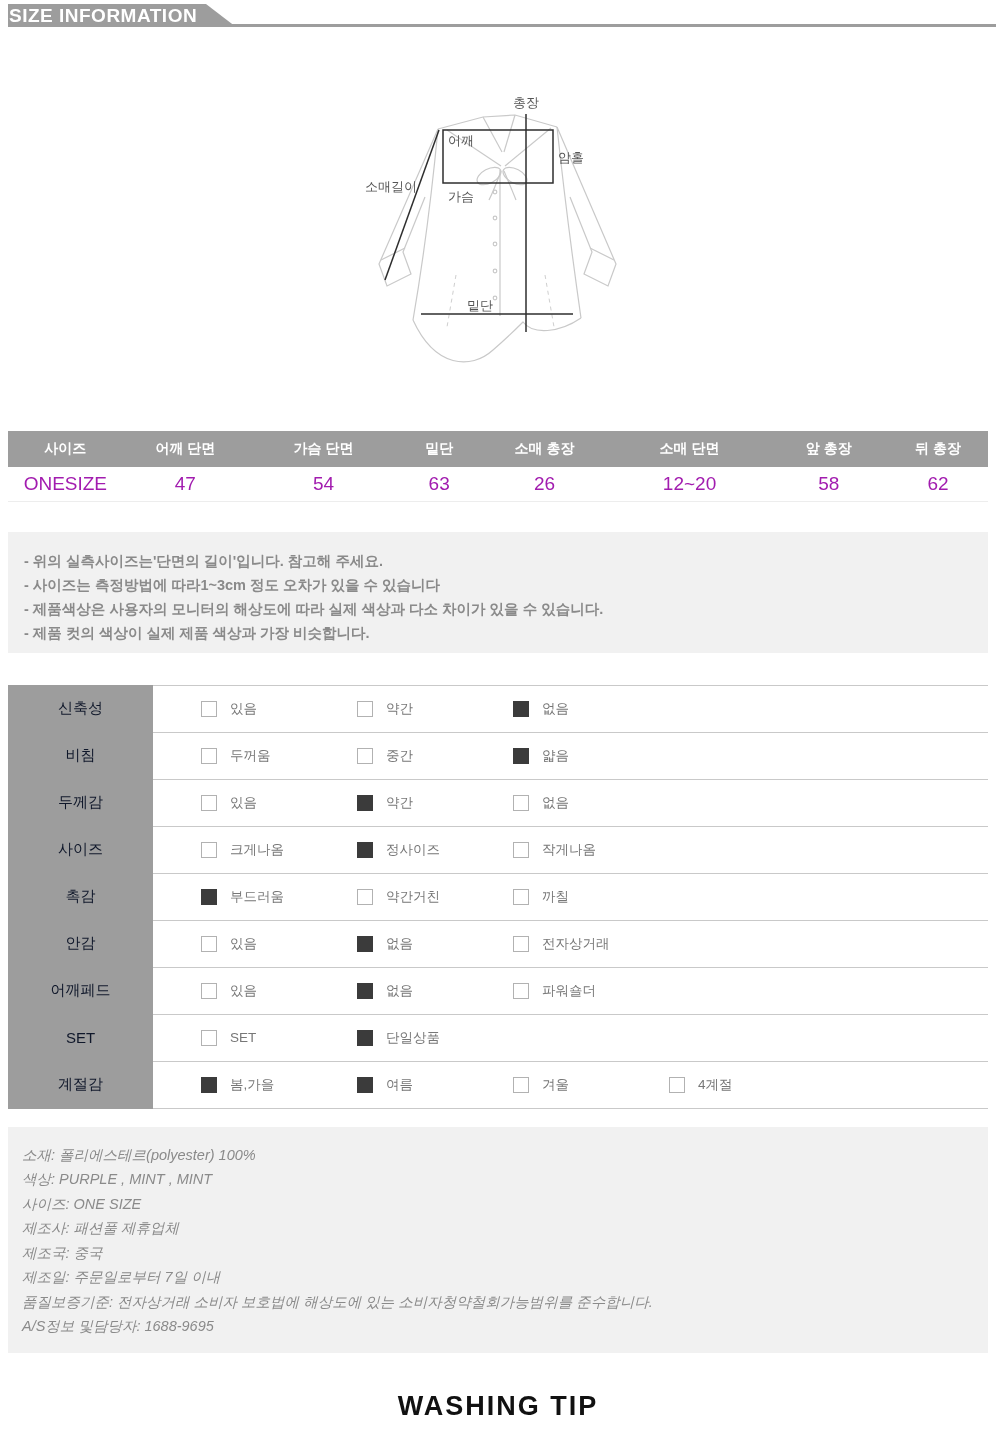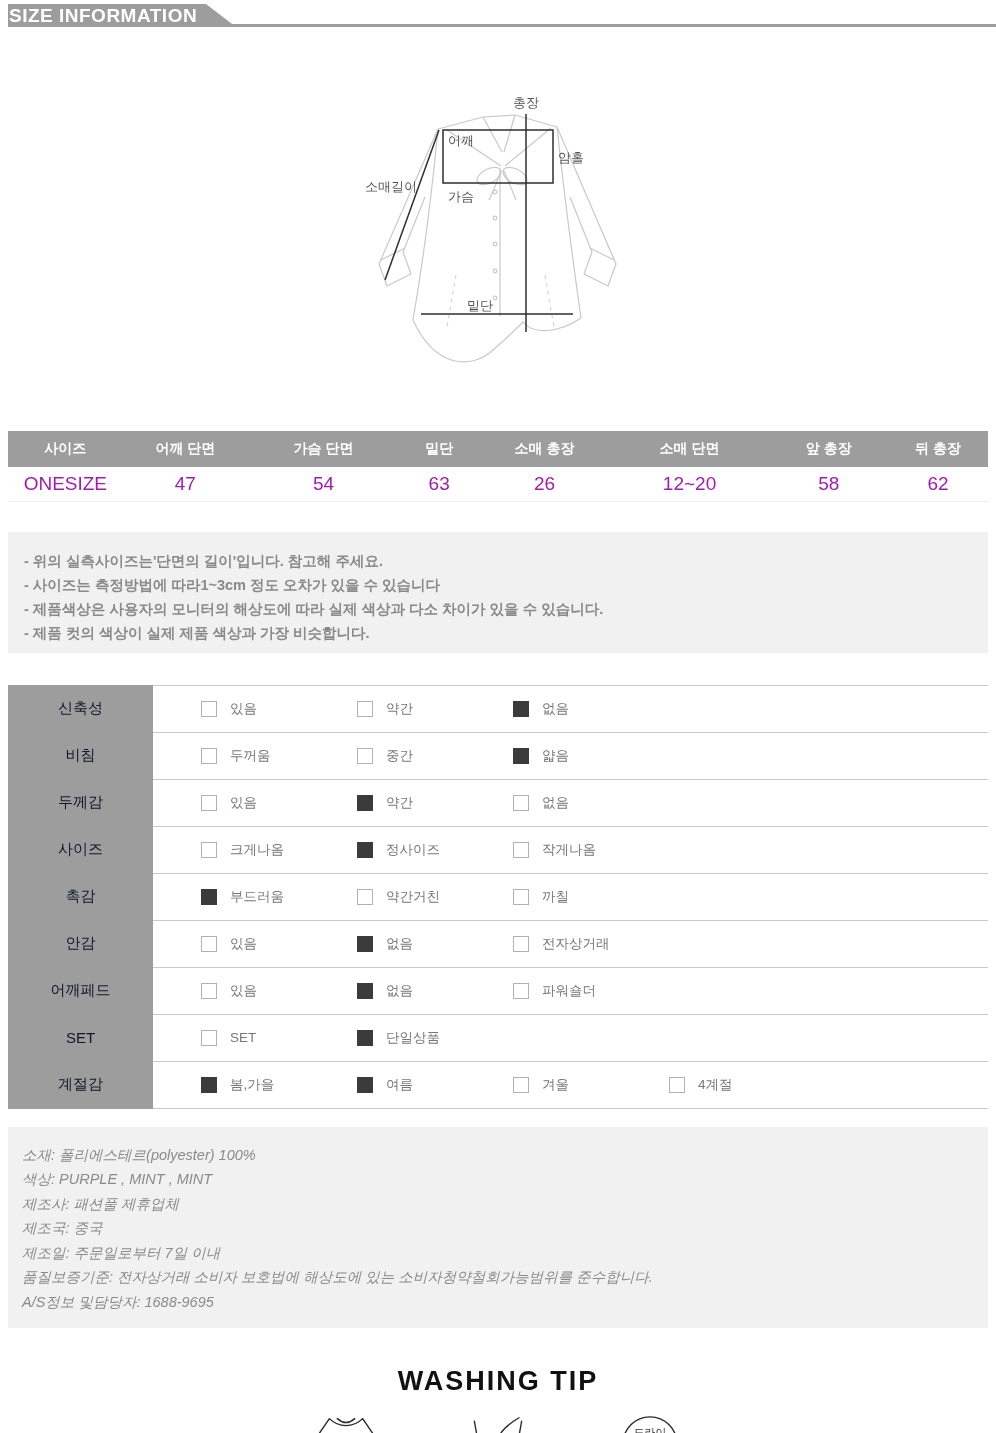--- a/index.html
+++ b/index.html
@@ -314,20 +314,21 @@
           <span class="cb"></span>
           <span class="txt">4계절</span>
         </div>
     </div>
   </div>
 </div>
 
 <div class="section pinfo">
   <div class="pinfo-line">소재: 폴리에스테르(polyester) 100%</div>
   <div class="pinfo-line">색상: PURPLE , MINT , MINT</div>
+  <div class="pinfo-line">사이즈: ONE SIZE</div>
   <div class="pinfo-line">제조사: 패션풀 제휴업체</div>
   <div class="pinfo-line">제조국: 중국</div>
   <div class="pinfo-line">제조일: 주문일로부터 7일 이내</div>
   <div class="pinfo-line">품질보증기준: 전자상거래 소비자 보호법에 해상도에 있는 소비자청약철회가능범위를 준수합니다.</div>
   <div class="pinfo-line">A/S정보 및담당자: 1688-9695</div>
 </div>
 
 <div class="wash">
   <div class="wash-title">WASHING TIP</div>
   <div class="wash-items">

